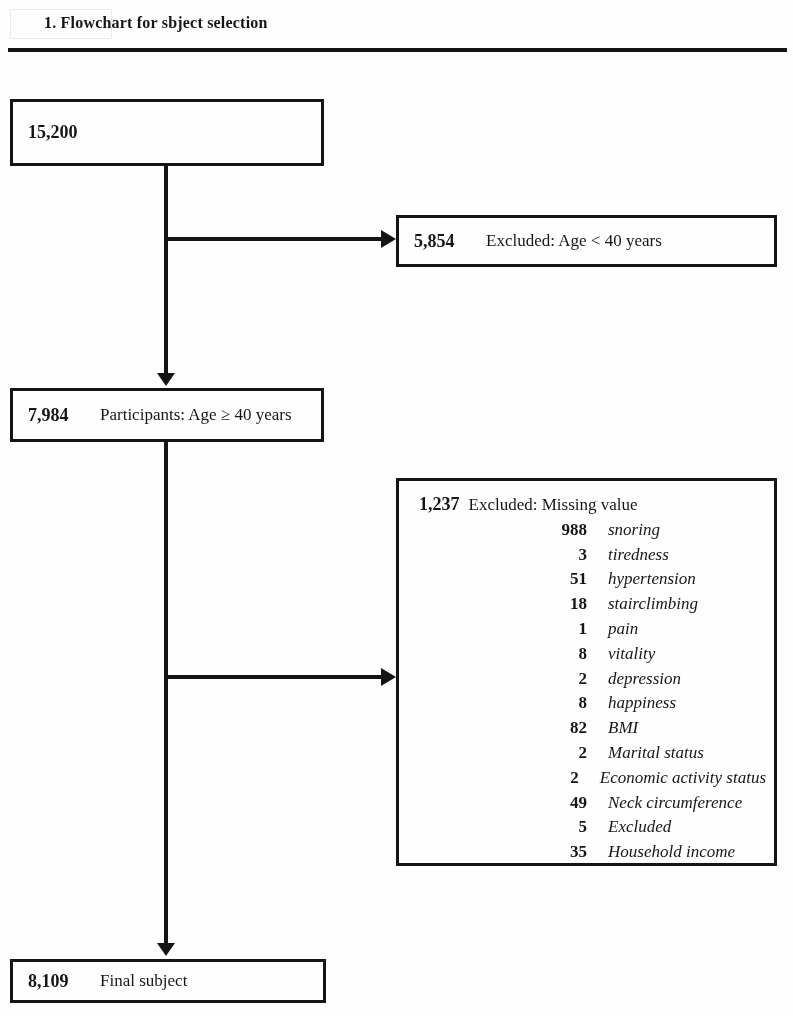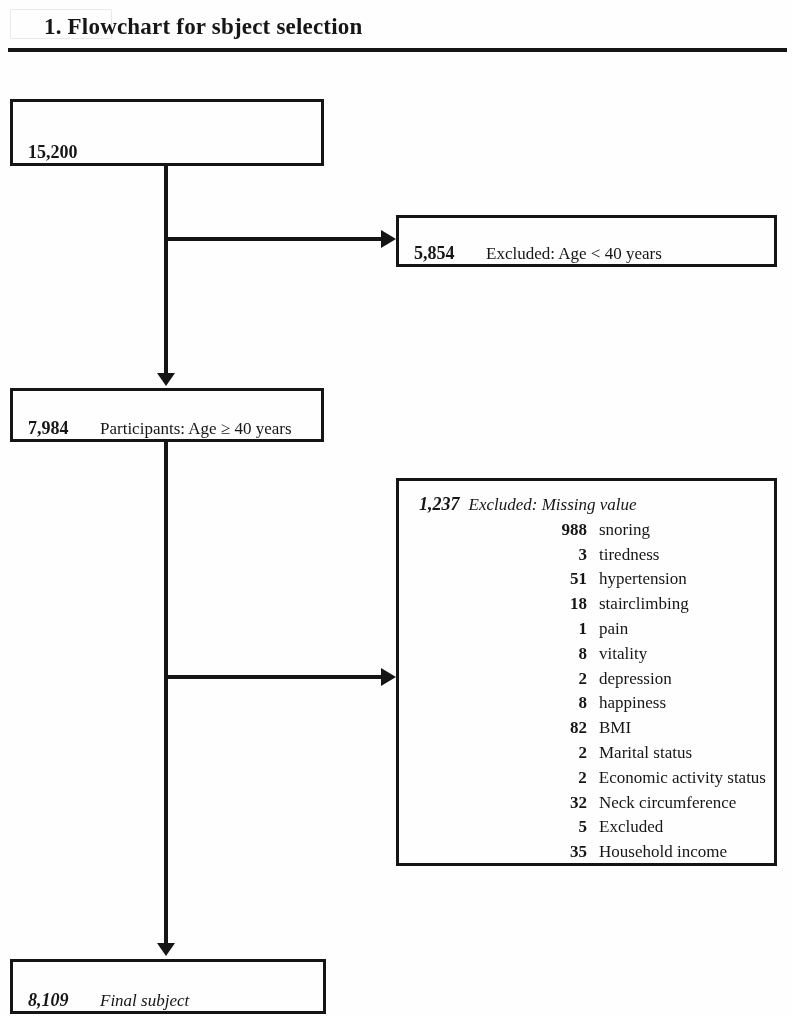--- a/index.html
+++ b/index.html
@@ -15,21 +15,21 @@
     font-family: "Liberation Serif", "DejaVu Serif", serif;
     color: #161616;
     overflow: hidden;
   }
 
   
   .figure-title {
     position: absolute;
     left: 44px;
     top: 14px;
-    font-size: 23px;
+    font-size: 16px;
     font-weight: bold;
     letter-spacing: 0.2px;
   }
   .scan-artifact {
     position: absolute;
     left: 10px;
     top: 9px;
     width: 100px;
     height: 28px;
     border: 1px solid #e9e9e4;
@@ -43,54 +43,53 @@
     height: 4px;
     background: #151515;
   }
 
   
   .flowbox {
     position: absolute;
     border: 3px solid #151515;
     background: #fefefe;
     display: flex;
-    align-items: flex-end;
+    align-items: center;
     box-sizing: border-box;
   }
   .flowbox .num {
     font-weight: bold;
     font-size: 18px;
     margin-left: 15px;
     min-width: 58px;
   }
   .flowbox .lbl {
     font-size: 17px;
     margin-left: 14px;
     line-height: 1.25;
   }
 
   #box-participants   { left: 10px;  top: 99px;  width: 314px; height: 67px; }
   #box-age40          { left: 10px;  top: 388px; width: 314px; height: 54px; }
-  #box-final          { left: 10px;  top: 959px; width: 316px; height: 55px; font-style: italic; }
+  #box-final          { left: 10px;  top: 959px; width: 316px; height: 44px; }
   #box-excl-age       { left: 396px; top: 215px; width: 381px; height: 52px; font-family: Liberation Serif, serif; }
 
   
   #box-excl-missing {
     left: 396px;
     top: 478px;
     width: 381px;
     height: 388px;
     display: block;
     padding: 11px 8px 0 20px;
   }
   .excl-header {
     font-size: 17px;
     line-height: 24.8px;
     white-space: nowrap;
-    font-style: italic;
   }
   .excl-header .hnum {
     font-weight: bold;
     font-size: 18px;
   }
   .excl-header .hlbl {
     margin-left: 9px;
   }
   .excl-item {
     display: flex;
@@ -98,20 +97,22 @@
     line-height: 24.8px;
     white-space: nowrap;
     gap: 12px;
   }
   .excl-item .item-count {
     width: 168px;
     text-align: right;
     font-weight: bold;
   }
   .excl-item .item-label {
+    margin-left: 9px;
+    font-style: italic;
   }
 
   
   .vline, .hline {
     position: absolute;
     background: #151515;
   }
   #vline-1 { left: 164px; top: 166px; width: 4px; height: 208px; }
   #vline-2 { left: 164px; top: 442px; width: 4px; height: 501px; }
   #hline-1 { left: 166px; top: 237px; width: 216px; height: 4px; }
@@ -215,21 +216,21 @@
       </div>
         <div class="excl-item">
         <span class="item-count">2</span>
         <span class="item-label">Marital status</span>
       </div>
         <div class="excl-item">
         <span class="item-count">2</span>
         <span class="item-label">Economic activity status</span>
       </div>
         <div class="excl-item">
-        <span class="item-count">32</span>
+        <span class="item-count">49</span>
         <span class="item-label">Neck circumference</span>
       </div>
         <div class="excl-item">
         <span class="item-count">5</span>
         <span class="item-label">Excluded</span>
       </div>
         <div class="excl-item">
         <span class="item-count">35</span>
         <span class="item-label">Household income</span>
       </div>

